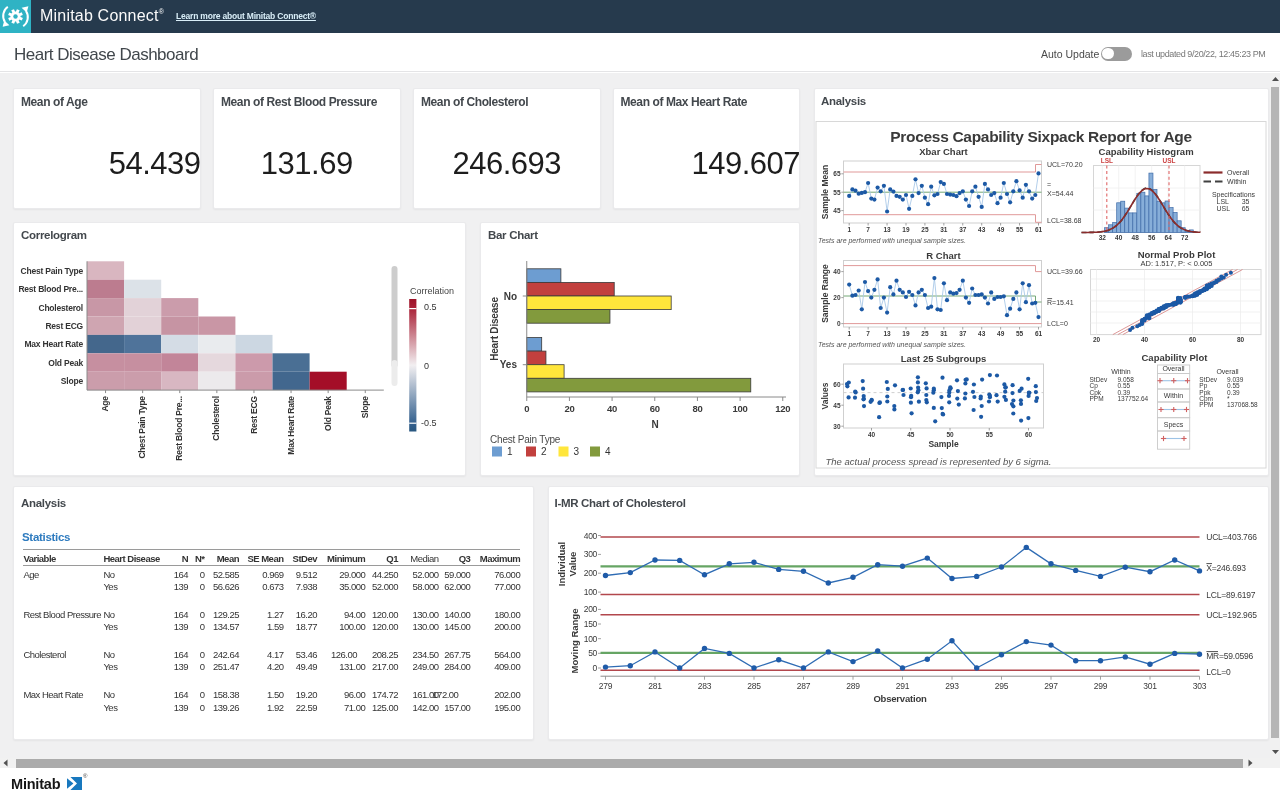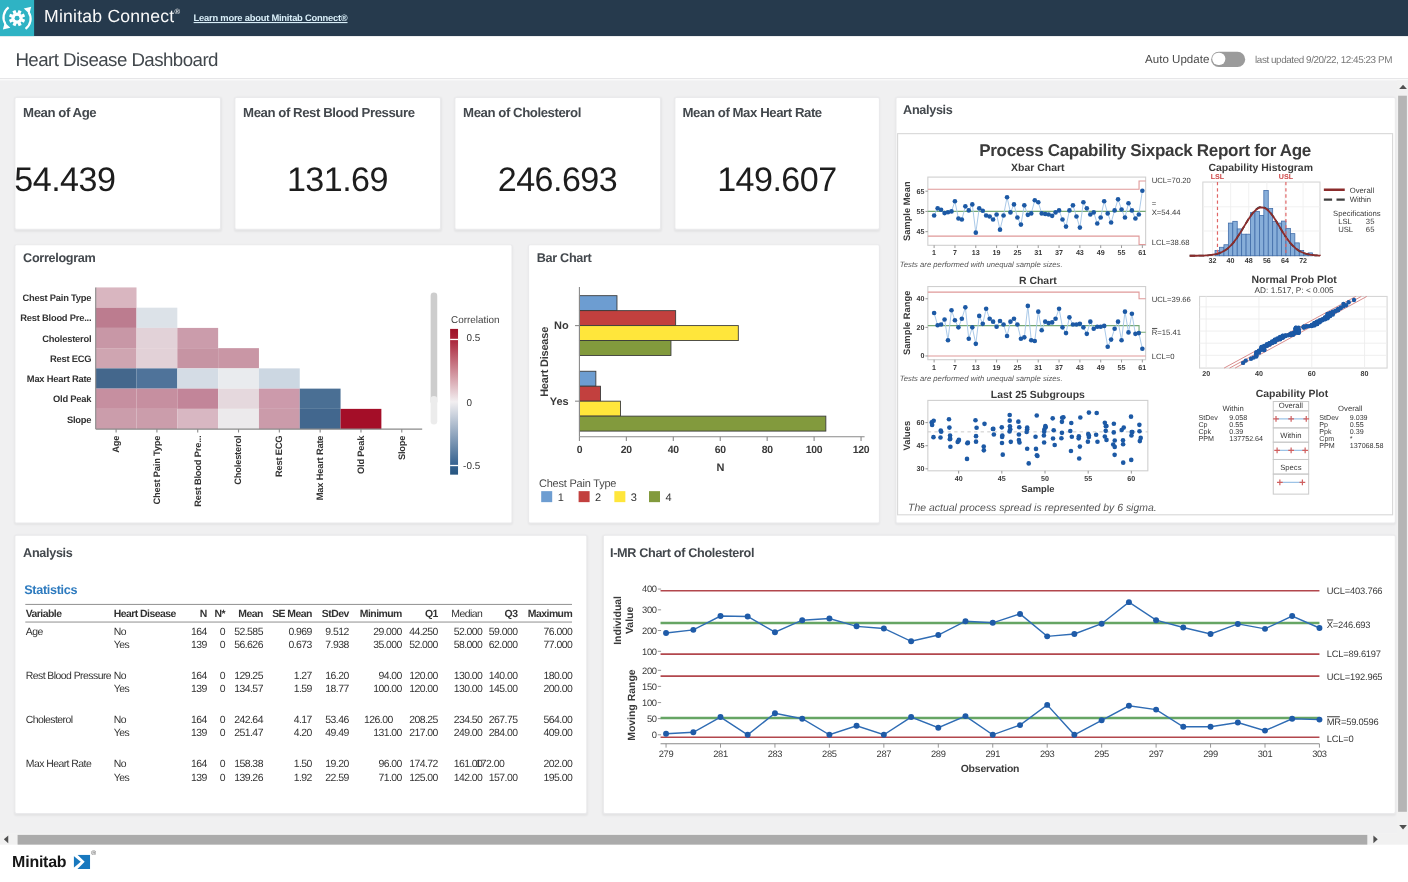--- a/index.html
+++ b/index.html
@@ -34,30 +34,30 @@
 <div class="abs" style="left:176px;top:11px;color:#d9eef8;font-size:8.5px;letter-spacing:-.2px;font-weight:bold;text-decoration:underline">Learn more about Minitab Connect®</div>
 <div class="abs" style="left:0;top:33px;width:1280px;height:39px;background:#fff;border-bottom:1px solid #e4e4e6"></div>
 <div class="abs" style="left:14px;top:45px;font-size:17px;letter-spacing:-.5px;color:#41474c">Heart Disease Dashboard</div>
 <div class="abs" style="left:1041px;top:48px;font-size:10.5px;color:#4a4a4a">Auto Update</div>
 <div class="abs" style="left:1101px;top:46.5px;width:30.5px;height:14px;background:#9b9b9b;border-radius:7px"></div>
 <div class="abs" style="left:1102.3px;top:47.7px;width:11.6px;height:11.6px;background:#fff;border-radius:50%"></div>
 <div class="abs" style="left:1141px;top:49px;font-size:9px;letter-spacing:-.4px;white-space:nowrap;color:#777">last updated 9/20/22, 12:45:23 PM</div>
 <div class="abs" style="left:0;top:73px;width:1280px;height:685px;background:#f0f0f1"></div>
 <div class="panel" style="left:13px;top:88px;width:187.5px;height:121px"></div>
 <div class="abs" style="left:21px;top:95px;font-size:12px;font-weight:bold;letter-spacing:-.4px;color:#43484d">Mean of Age</div>
-<div class="abs" style="left:13px;top:146px;width:187.5px;text-align:left;font-size:31px;color:#1d1d1d;letter-spacing:-.5px">54.439</div>
+<div class="abs" style="left:13px;top:146px;width:187.5px;text-align:right;font-size:31px;color:#1d1d1d;letter-spacing:-.5px">54.439</div>
 <div class="panel" style="left:213px;top:88px;width:187.5px;height:121px"></div>
 <div class="abs" style="left:221px;top:95px;font-size:12px;font-weight:bold;letter-spacing:-.4px;color:#43484d">Mean of Rest Blood Pressure</div>
 <div class="abs" style="left:213px;top:146px;width:187.5px;text-align:center;font-size:31px;color:#1d1d1d;letter-spacing:-.5px">131.69</div>
 <div class="panel" style="left:413px;top:88px;width:187.5px;height:121px"></div>
 <div class="abs" style="left:421px;top:95px;font-size:12px;font-weight:bold;letter-spacing:-.4px;color:#43484d">Mean of Cholesterol</div>
 <div class="abs" style="left:413px;top:146px;width:187.5px;text-align:center;font-size:31px;color:#1d1d1d;letter-spacing:-.5px">246.693</div>
 <div class="panel" style="left:612.5px;top:88px;width:187.5px;height:121px"></div>
 <div class="abs" style="left:620.5px;top:95px;font-size:12px;font-weight:bold;letter-spacing:-.4px;color:#43484d">Mean of Max Heart Rate</div>
-<div class="abs" style="left:612.5px;top:146px;width:187.5px;text-align:center;font-size:31px;color:#1d1d1d;letter-spacing:-.5px">149.607</div>
+<div class="abs" style="left:612.5px;top:146px;width:187.5px;text-align:right;font-size:31px;color:#1d1d1d;letter-spacing:-.5px">149.607</div>
 <div class="panel" style="left:13px;top:222px;width:453px;height:254px"></div>
 <div class="abs ptitle" style="left:21px;top:229px">Correlogram</div>
 <svg class="abs" style="left:13px;top:222px" width="453" height="254" viewBox="13 222 453 254">
 <rect x="87" y="261.3" width="37.1" height="18.4" fill="#d9b6c0"></rect>
 <rect x="87" y="279.7" width="37.1" height="18.4" fill="#bc7c8f"></rect>
 <rect x="124.1" y="279.7" width="37.1" height="18.4" fill="#dce2e8"></rect>
 <rect x="87" y="298.1" width="37.1" height="18.4" fill="#c897a6"></rect>
 <rect x="124.1" y="298.1" width="37.1" height="18.4" fill="#e2d2d8"></rect>
 <rect x="161.2" y="298.1" width="37.1" height="18.4" fill="#cb9cab"></rect>
 <rect x="87" y="316.5" width="37.1" height="18.4" fill="#cfa5b1"></rect>

